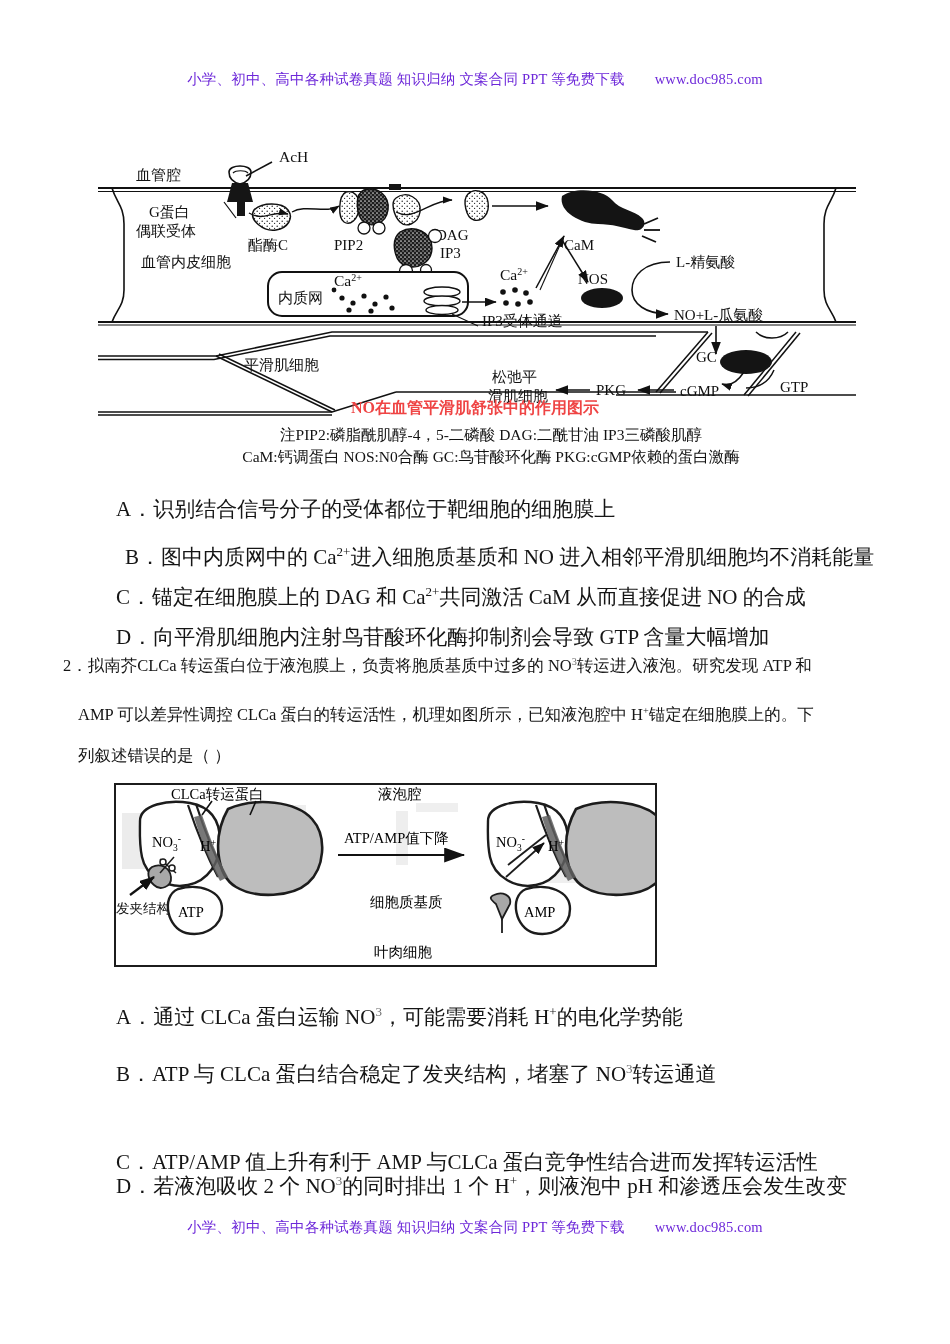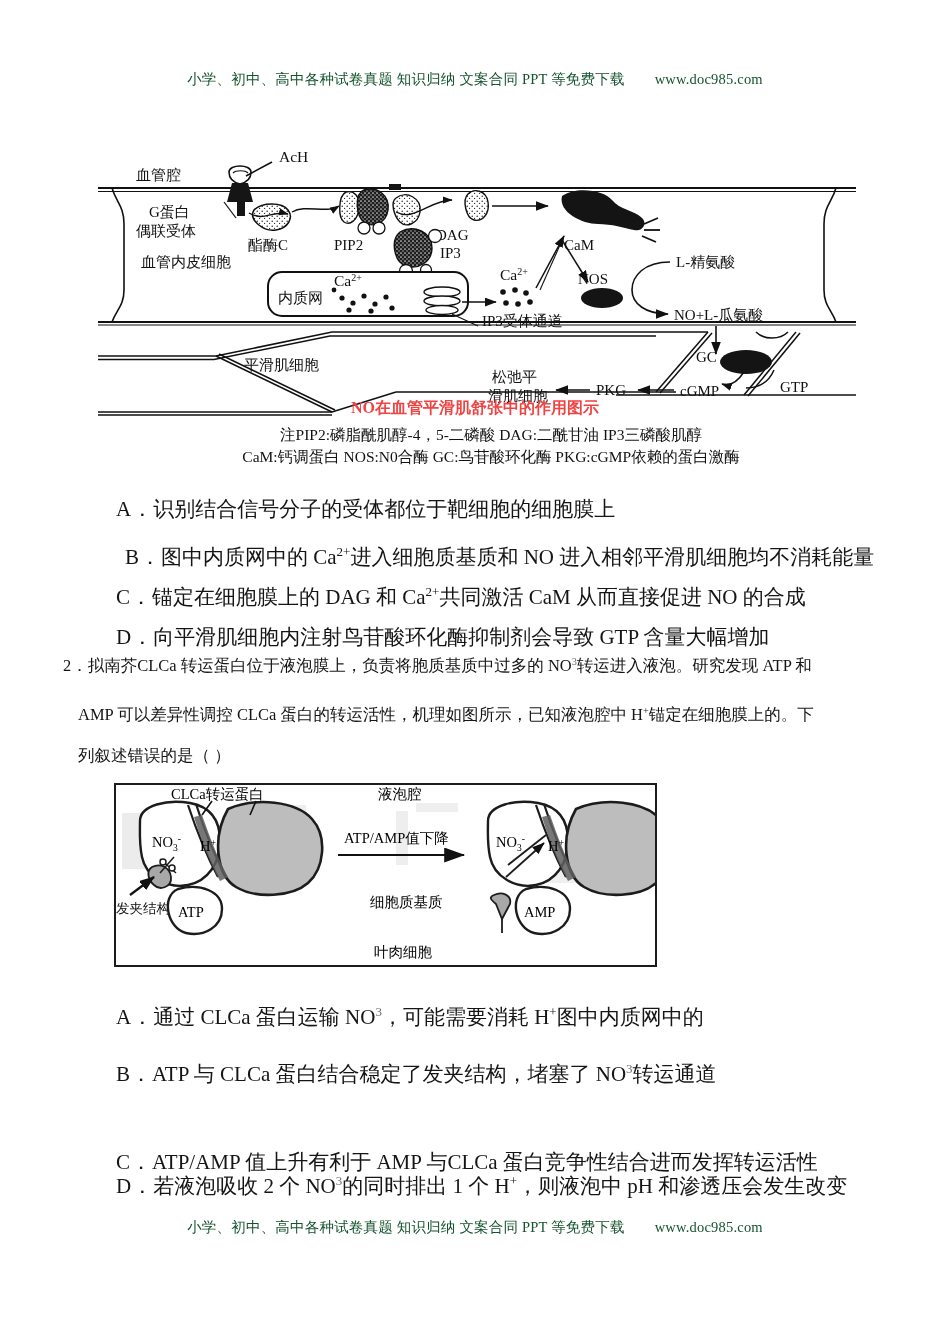--- a/index.html
+++ b/index.html
@@ -22,21 +22,21 @@
     height: 1344px;
   }
 
   
   .site-banner {
     position: absolute;
     left: 0;
     width: 950px;
     text-align: center;
     font-size: 14.5px;
-    color: #14532d;
+    color: #6d28d9;
     letter-spacing: .2px;
     white-space: nowrap;
   }
   .site-banner .url {
     font-family: "Liberation Serif", serif;
     margin-left: 30px;
   }
   #header-banner { top: 70px; }
   #footer-banner { top: 1218px; }
 
@@ -412,21 +412,21 @@
           <tspan>NO</tspan><tspan dy="4" font-size="9.5">3</tspan><tspan dy="-9" font-size="9.5">-</tspan>
         </text>
         <text class="f2-label-lg" x="432" y="66">
           <tspan>H</tspan><tspan dy="-5" font-size="10">+</tspan>
         </text>
       </g>
     </svg>
   </div>
 
   <div class="opt" style="left:116px; top:1003px;">
-    <span class="lbl">A．</span><span>通过 CLCa 蛋白运输 NO</span><sup class="sup-dim">3</sup><span>，可能需要消耗 H</span><sup>+</sup><span>图中内质网中的</span>
+    <span class="lbl">A．</span><span>通过 CLCa 蛋白运输 NO</span><sup class="sup-dim">3</sup><span>，可能需要消耗 H</span><sup>+</sup><span>的电化学势能</span>
   </div>
 
   <div class="opt" style="left:116px; top:1060px;">
     <span class="lbl">B．</span><span>ATP 与 CLCa 蛋白结合稳定了发夹结构，堵塞了 NO</span><sup class="sup-dim">3</sup><span>转运通道</span>
   </div>
 
   <div class="opt" style="left:116px; top:1116px;margin-top:32px;">
     <span class="lbl">C．</span><span>ATP/AMP 值上升有利于  AMP 与CLCa 蛋白竞争性结合进而发挥转运活性</span>
   </div>
 

